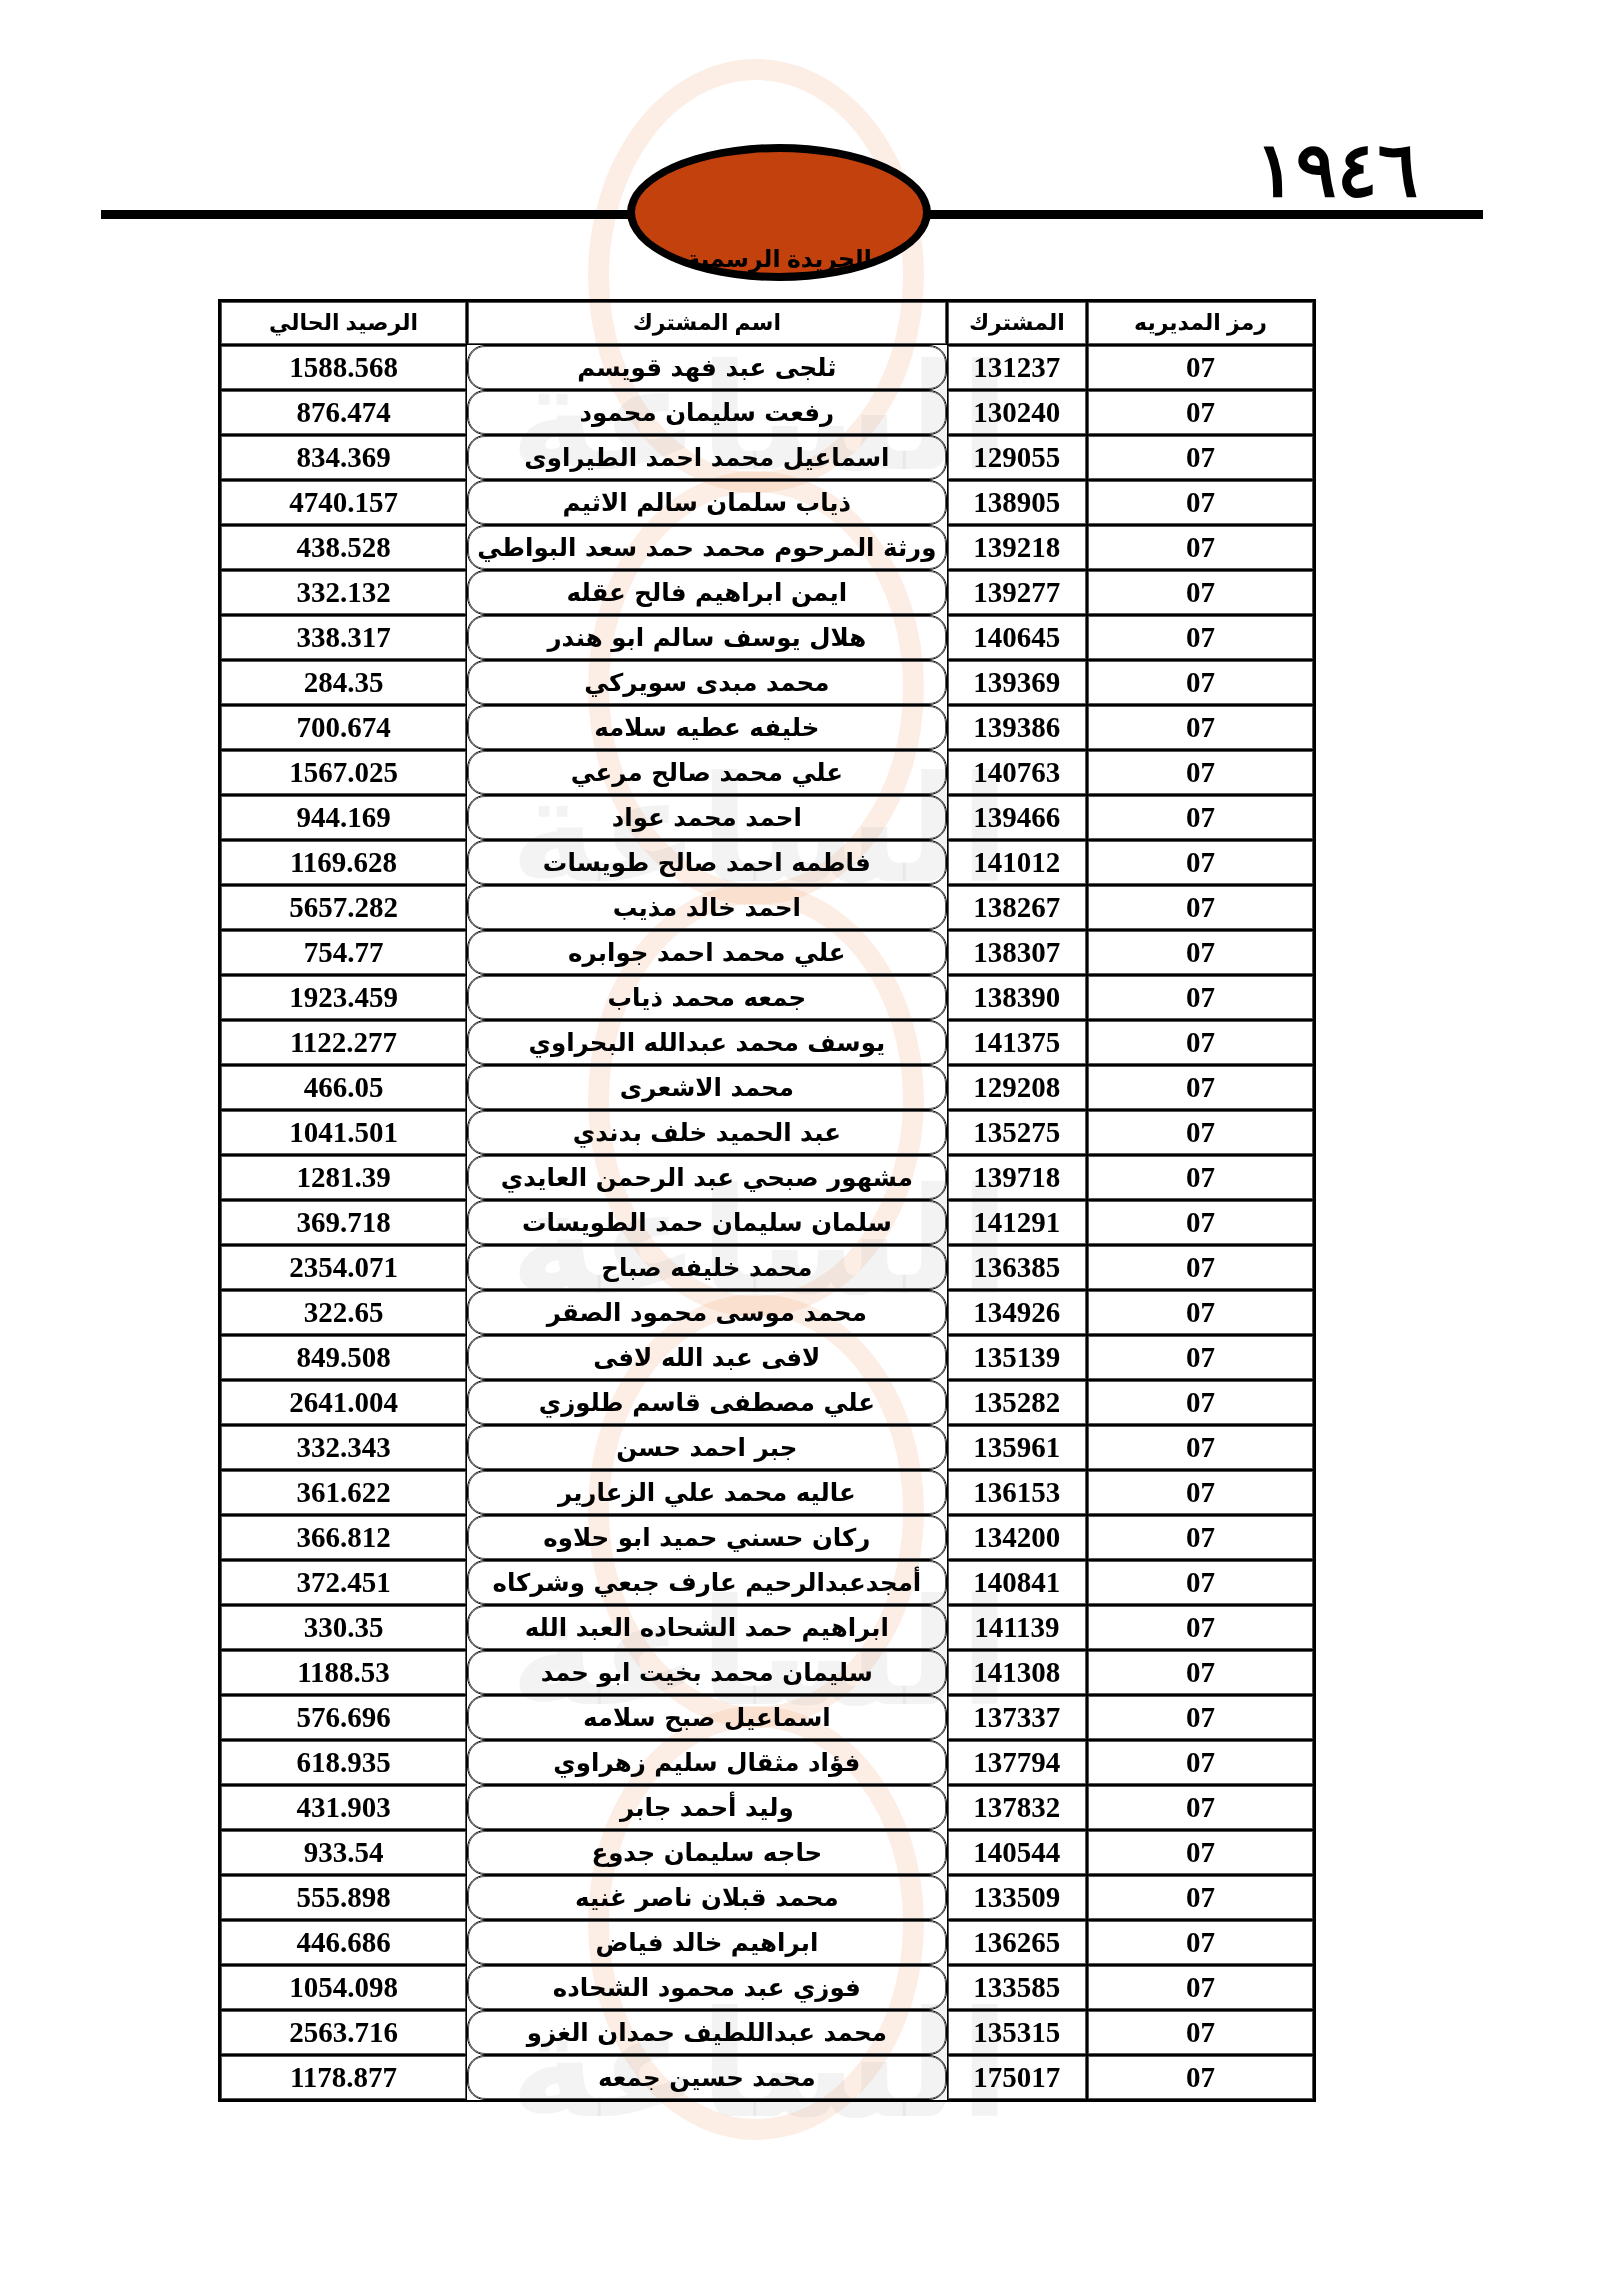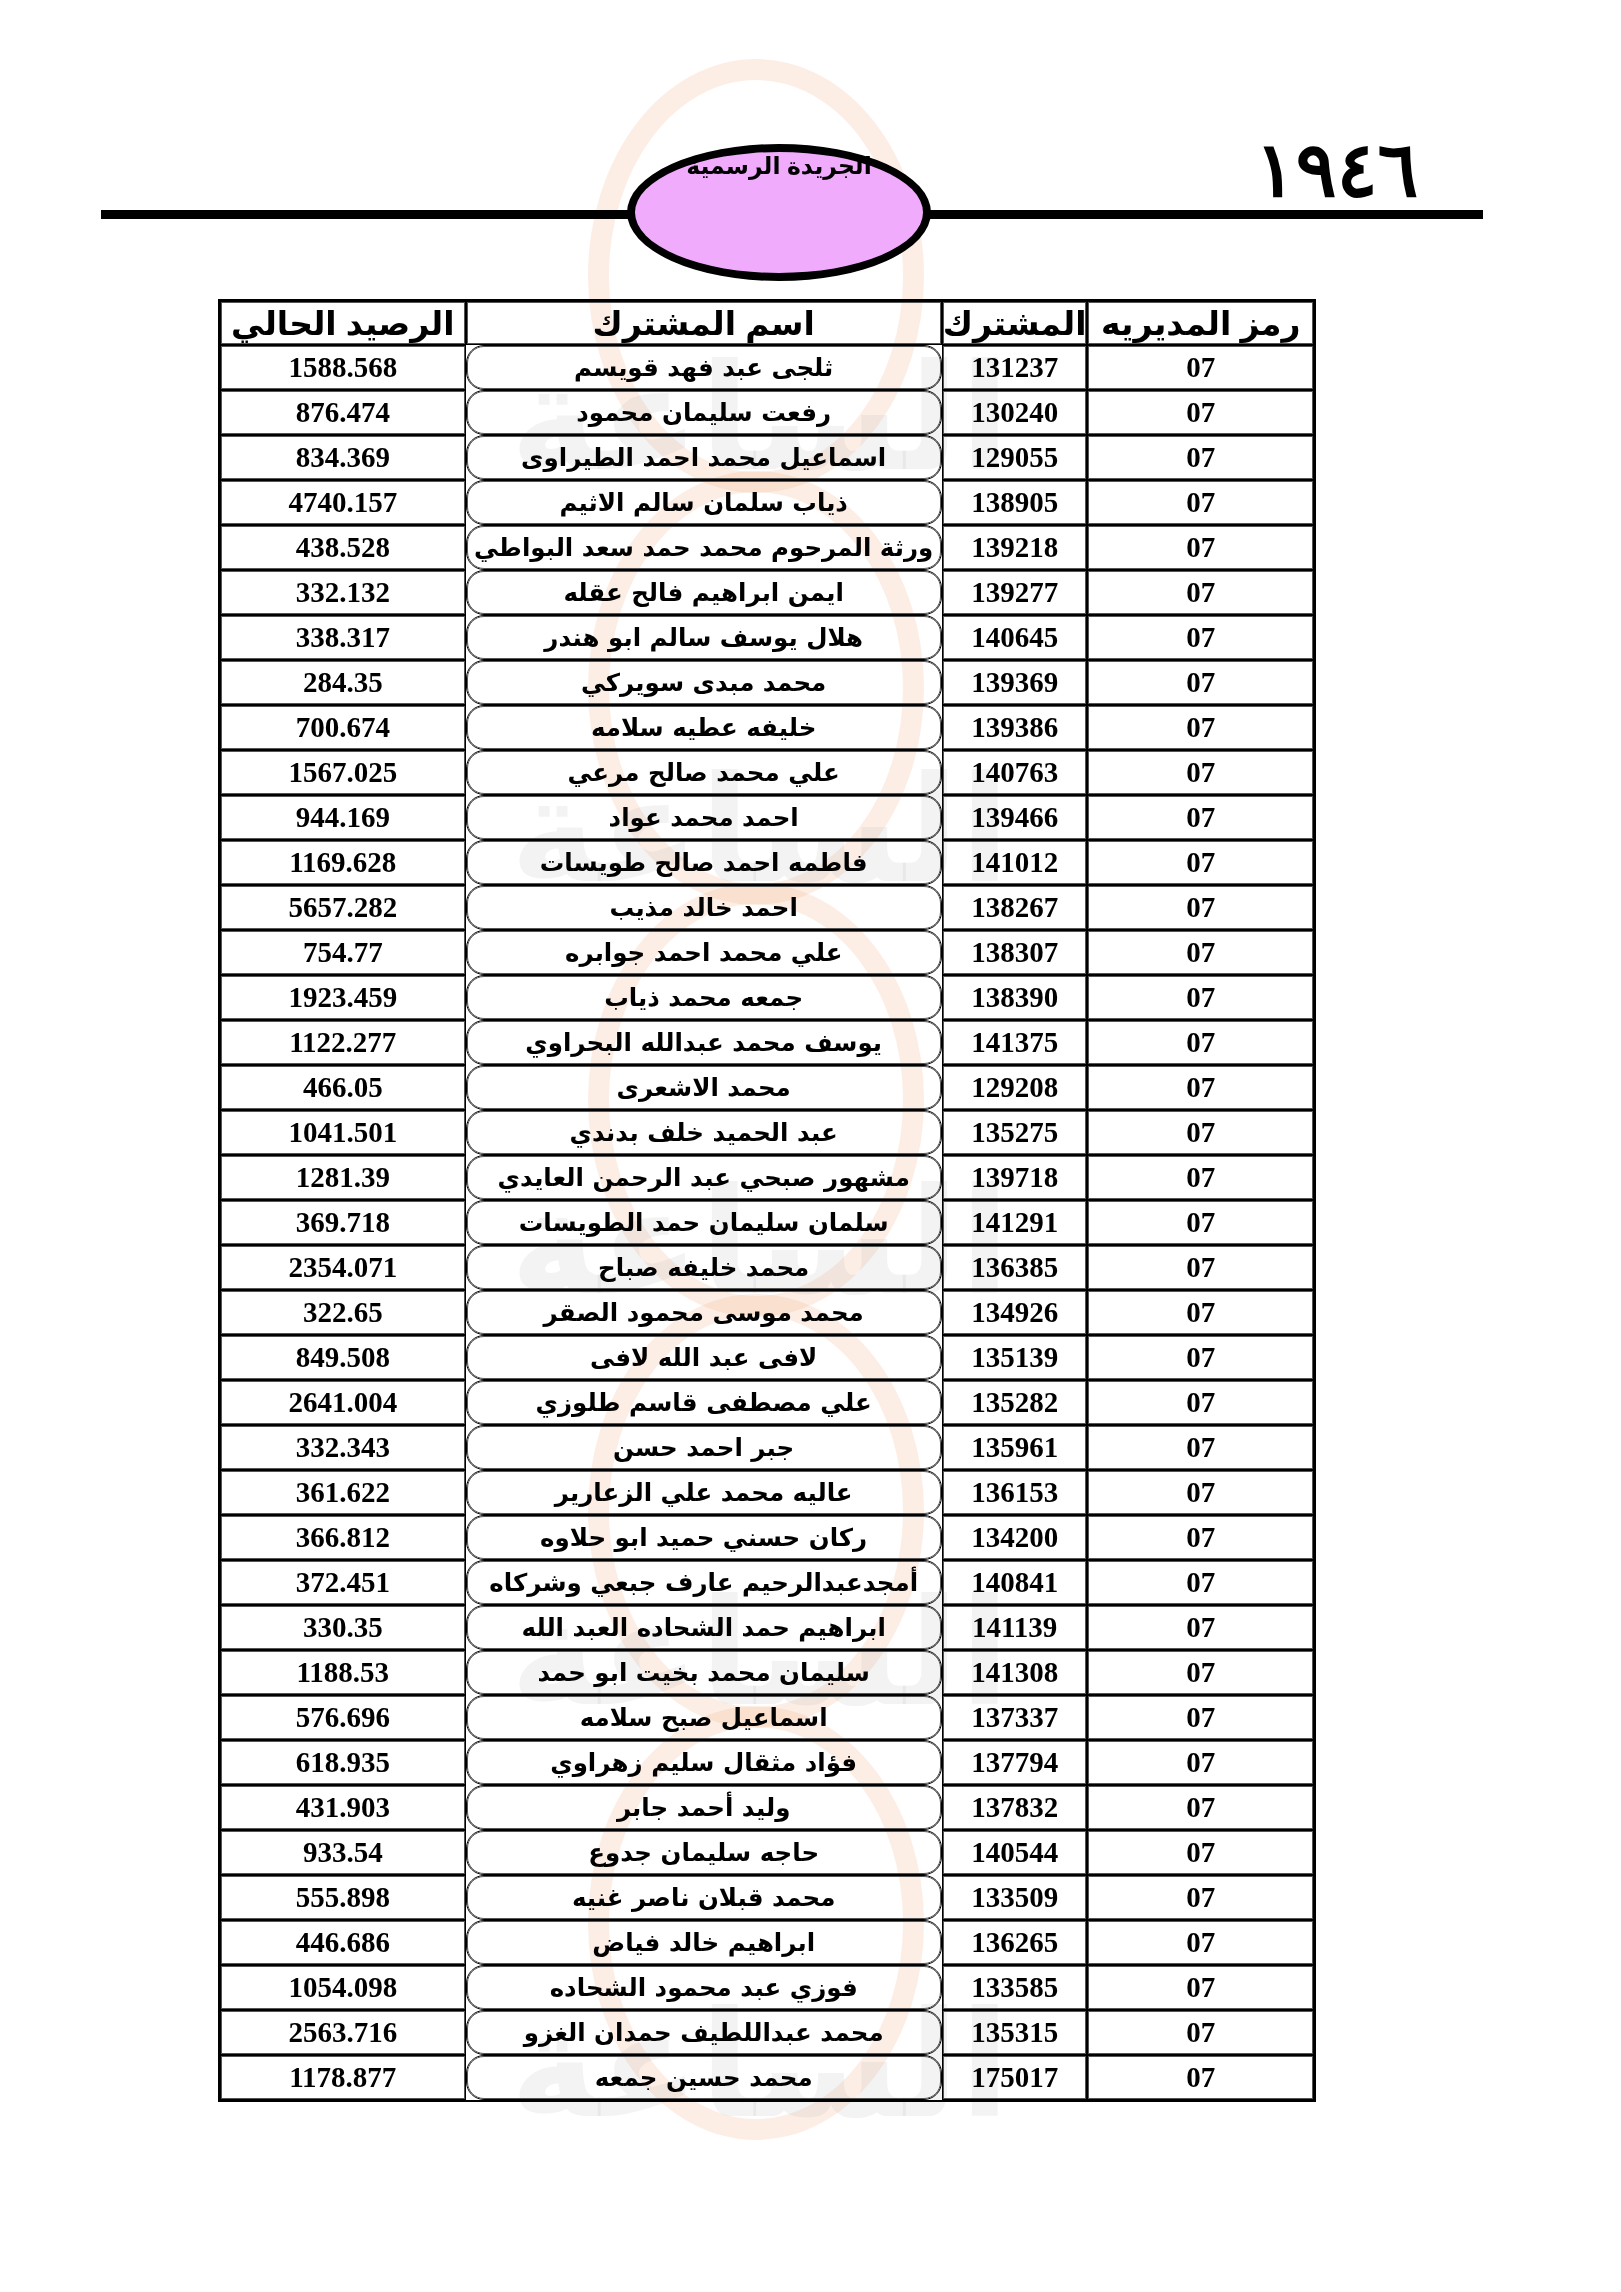--- a/index.html
+++ b/index.html
@@ -7,28 +7,28 @@
          font-family: "Liberation Sans", "DejaVu Sans", sans-serif; color:#000; }
   .watermark { position:absolute; left:510px; width:470px; height:510px; pointer-events:none; }
   .wm-ring { position:absolute; left:78px; top:19.6px; width:294px; height:392px; border-radius:50%;
              border:21.6px solid rgba(240,160,110,0.18); }
   .wm-text { position:absolute; left:0; top:294px; width:470px; text-align:center; font-size:147px;
              font-weight:bold; color:rgba(160,160,160,0.13); }
   .page-number { position:absolute; left:1255px; top:125px; font-size:76px; font-weight:bold;
                  font-family:Liberation Sans, sans-serif; letter-spacing:2px; }
   .rule { position:absolute; left:101px; top:210px; width:1382px; height:8.8px; background:#000; }
   .oval { position:absolute; left:627px; top:144px; width:304px; height:137px; border:8.8px solid #000;
-          border-radius:50%; background:#f0abfc; box-sizing:border-box; display:flex; align-items:flex-start;
+          border-radius:50%; background:#c2410c; box-sizing:border-box; display:flex; align-items:flex-end;
           justify-content:center; }
   .oval span { font-size:23.5px; font-weight:bold; direction:rtl; }
   table.ledger { position:absolute; left:218px; top:299px; width:1098px; border-collapse:separate;
                  border-spacing:0; border:2.9px double #000; direction:rtl; }
   table.ledger th, table.ledger td { border:1px solid #000; outline:1px solid #555; outline-offset:-2.9px;
                  text-align:center; padding:0; }
-  table.ledger th { height:42px; font-size:33px; font-weight:bold;margin-top:16px; }
+  table.ledger th { height:42px; font-size:22px; font-weight:bold;margin-top:16px; }
   table.ledger td { height:43px; font-size:29px; font-weight:bold; font-family:"Liberation Serif", serif; }
   table.ledger td.name { font-family:"DejaVu Sans", sans-serif; font-size:24.5px;border-radius:18px; }
   .c-region { width:227px; } .c-acct { width:139px; } .c-name { width:482px; } .c-bal { width:247px; }
 </style>
 </head>
 <body>
 
 <div class="watermark" style="top:39px;">
   <div class="wm-ring"></div>
     <div class="wm-text">الساعة</div>

